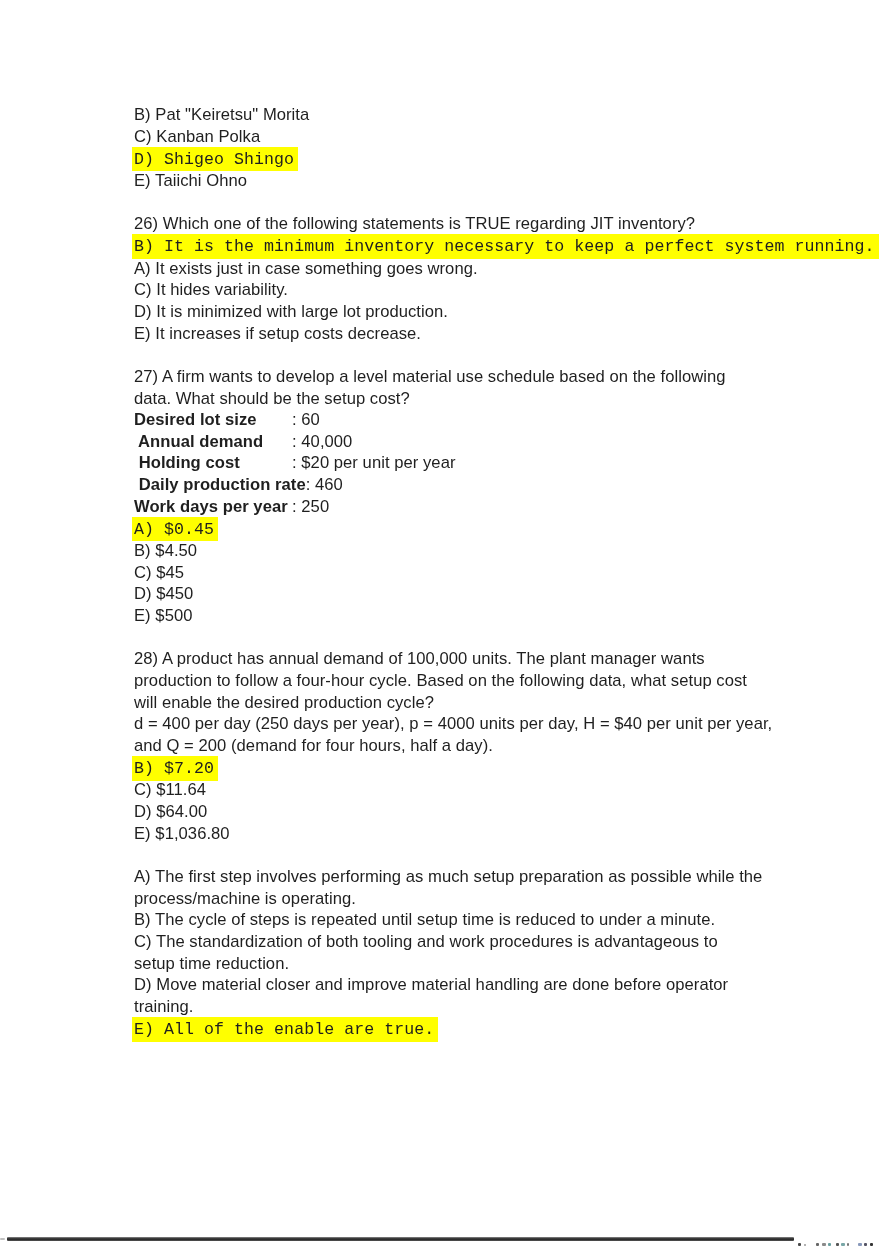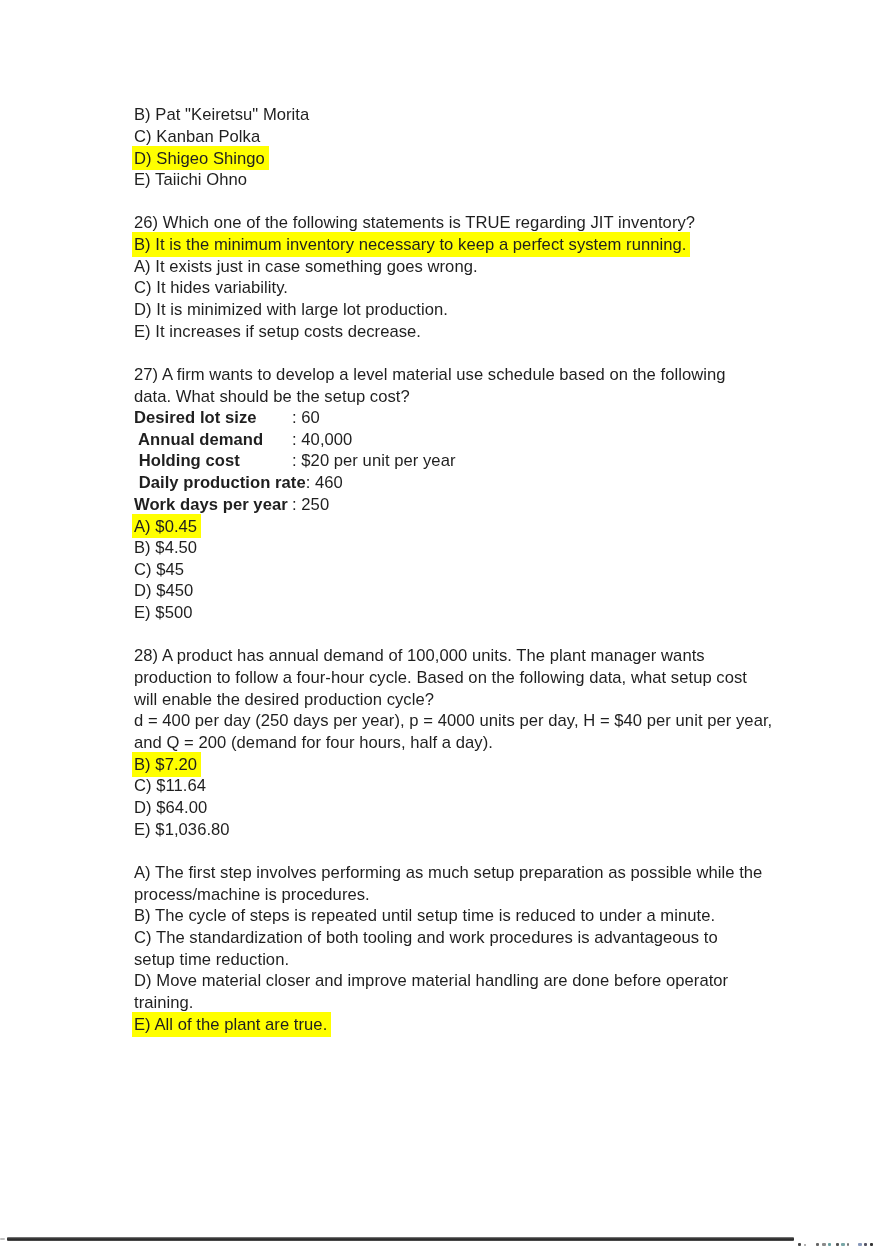--- a/index.html
+++ b/index.html
@@ -11,21 +11,21 @@
   }
   .doc {
     position:absolute; left:134px; top:104px; width:700px;
     color:var(--ink); font-size:16.6px; line-height:21.65px;
     letter-spacing:0.05px;
   }
   .block { margin:0 0 21.65px 0; }
   .line { white-space:pre; }
   .hl {
     background:var(--hl);
-    padding:2.5px 4px 3px 2px; margin-left:-2px;
+    padding:2.5px 4px 3px 2px; margin-left:-2px;font-family:Liberation Mono, monospace;
   }
   .kv-label { display:inline-block; min-width:158px; white-space:pre;font-weight:bold; }
   .bottom-bar {
     position:absolute; left:7px; top:1237px; width:787px; height:4px;
     background:linear-gradient(to bottom,#8d8d8d,#1f1f1f 50%,#565656);
     border-radius:1px;
   }
   .artifacts span { position:absolute; display:block; border-radius:1px; }
 </style>
 </head>
@@ -68,27 +68,27 @@
         <div class="line"><span>will enable the desired production cycle?</span></div>
         <div class="line"><span>d = 400 per day (250 days per year), p = 4000 units per day, H = $40 per unit per year,</span></div>
         <div class="line"><span>and Q = 200 (demand for four hours, half a day).</span></div>
         <div class="line"><span class="hl">B) $7.20</span></div>
         <div class="line"><span>C) $11.64</span></div>
         <div class="line"><span>D) $64.00</span></div>
         <div class="line"><span>E) $1,036.80</span></div>
       </div>
       <div class="block">
         <div class="line"><span>A) The first step involves performing as much setup preparation as possible while the</span></div>
-        <div class="line"><span>process/machine is procedures.</span></div>
+        <div class="line"><span>process/machine is operating.</span></div>
         <div class="line"><span>B) The cycle of steps is repeated until setup time is reduced to under a minute.</span></div>
         <div class="line"><span>C) The standardization of both tooling and work procedures is advantageous to</span></div>
         <div class="line"><span>setup time reduction.</span></div>
         <div class="line"><span>D) Move material closer and improve material handling are done before operator</span></div>
         <div class="line"><span>training.</span></div>
-        <div class="line"><span class="hl">E) All of the plant are true.</span></div>
+        <div class="line"><span class="hl">E) All of the enable are true.</span></div>
       </div>
     </div>
 
   <div class="bottom-bar"></div>
 
   <div class="artifacts">
     <span style="left:0px;top:1238px;width:5px;height:2px;background:#c0c0c0;"></span>
     <span style="left:798px;top:1243px;width:3px;height:3px;background:#4a4a4a;"></span>
     <span style="left:804px;top:1244px;width:2px;height:2px;background:#9a9a9a;"></span>
     <span style="left:816px;top:1243px;width:3px;height:3px;background:#666666;"></span>

